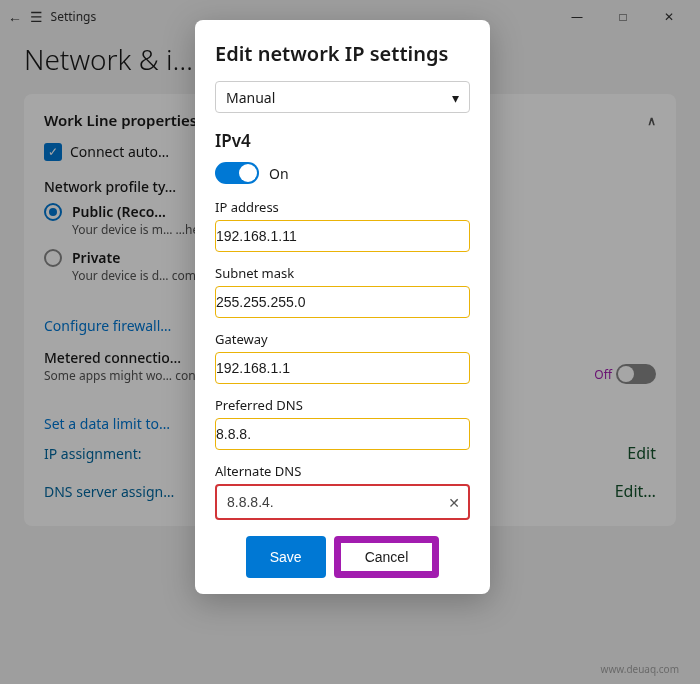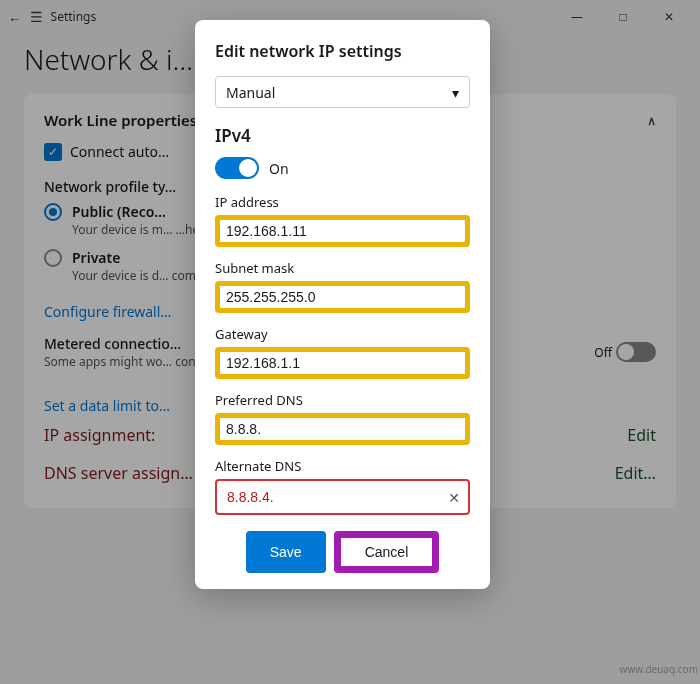--- a/index.html
+++ b/index.html
@@ -148,29 +148,29 @@
     }
     .radio-desc {
       font-size: 12px;
       color: #555;
     }
 
     .link-text {
       color: #0078d4;
       font-size: 14px;
       cursor: pointer;
-      margin-top: 8px;
+      margin-top: 22px;
       display: inline-block;
     }
 
     .metered-row {
       display: flex;
-      align-items: center;
+      align-items: flex-end;
       justify-content: space-between;
-      margin-bottom: 18px;
+      margin-bottom: 8px;
     }
     .metered-text-block {
       flex: 1;
       margin-right: 16px;
     }
     .metered-title {
       font-size: 14px;
       font-weight: 500;
       color: #1a1a1a;
     }
@@ -201,22 +201,22 @@
       transition: left 0.2s;
     }
 
     .assignment-row {
       display: flex;
       align-items: center;
       justify-content: space-between;
       padding: 8px 0;
     }
     .assignment-label {
-      font-size: 16px;
-      color: #7f1d1d;
+      font-size: 14px;
+      color: #0369a1;
     }
     .edit-link {
       color: #14532d;
       font-size: 16px;
       cursor: pointer;
     }
 
     
     .overlay {
       position: absolute;
@@ -236,21 +236,21 @@
       width: 295px;
       background: #ffffff;
       border-radius: 8px;
       z-index: 20;
       box-shadow: 0 8px 32px rgba(0,0,0,0.25);
       padding: 20px 20px 16px 20px;
       max-height: 650px;
       overflow-y: auto;
     }
     .modal-title {
-      font-size: 16px;
+      font-size: 20px;
       font-weight: 600;
       color: #1a1a1a;
       margin-bottom: 14px;
     }
 
     
     .dropdown-row {
       margin-bottom: 16px;
     }
     .dropdown {
@@ -311,43 +311,43 @@
       margin-bottom: 12px;
     }
     .field-label {
       font-size: 13px;
       color: #1a1a1a;
       margin-bottom: 4px;
     }
     .field-input {
       width: 100%;
       height: 32px;
-      border: 5px solid #eab308;
+      border: 1px solid #eab308;
       border-radius: 4px;
-      padding: 0 6px;
+      padding: 0 0;
       font-size: 14px;
       color: #1a1a1a;
       background: white;
       outline: none;
     }
     .field-input-active-wrapper {
       position: relative;
       border: 2px solid #0078d4;
       border-radius: 4px;
       display: flex;
       align-items: center;
     }
     .field-input-active-wrapper input {
       border: none;
       outline: none;
       width: 100%;
       height: 32px;
       padding: 0 10px;
       font-size: 14px;
-      color: #b91c1c;
+      color: #404040;
       background: transparent;
     }
     .clear-icon {
       padding-right: 8px;
       color: #555;
       cursor: pointer;
       font-size: 14px;
     }
 
     
@@ -372,21 +372,21 @@
       color: #1a1a1a;
       border: 7px solid #a21caf;
       border-radius: 4px;
       font-size: 14px;
       cursor: pointer;
     }
 
     .watermark {
       position: absolute;
       bottom: 8px;
-      right: 2px;
+      right: 21px;
       font-size: 10px;
       color: rgba(0,0,0,0.35);
       z-index: 25;
     }
   </style>
 </head>
 <body>
 
 <div class="title-bar">
   <div class="title-bar-left">
@@ -439,21 +439,21 @@
       <span class="link-text">Configure firewall…</span>
     </div>
 
     
     <div class="metered-row" style="margin-top:12px;">
       <div class="metered-text-block">
         <div class="metered-title">Metered connectio…</div>
         <div class="metered-desc">Some apps might wo… connected to this ne…</div>
       </div>
       <div style="display:flex;align-items:center;gap:4px;flex-shrink:0;">
-        <span style="font-size:12px;color:#0f172a;">Off</span>
+        <span style="font-size:12px;color:#a21caf;">Off</span>
         <div class="toggle"></div>
       </div>
     </div>
 
     <span class="link-text">Set a data limit to…</span>
 
     
     <div class="assignment-row">
       <span class="assignment-label">IP assignment:</span>
       <span class="edit-link">Edit</span>

